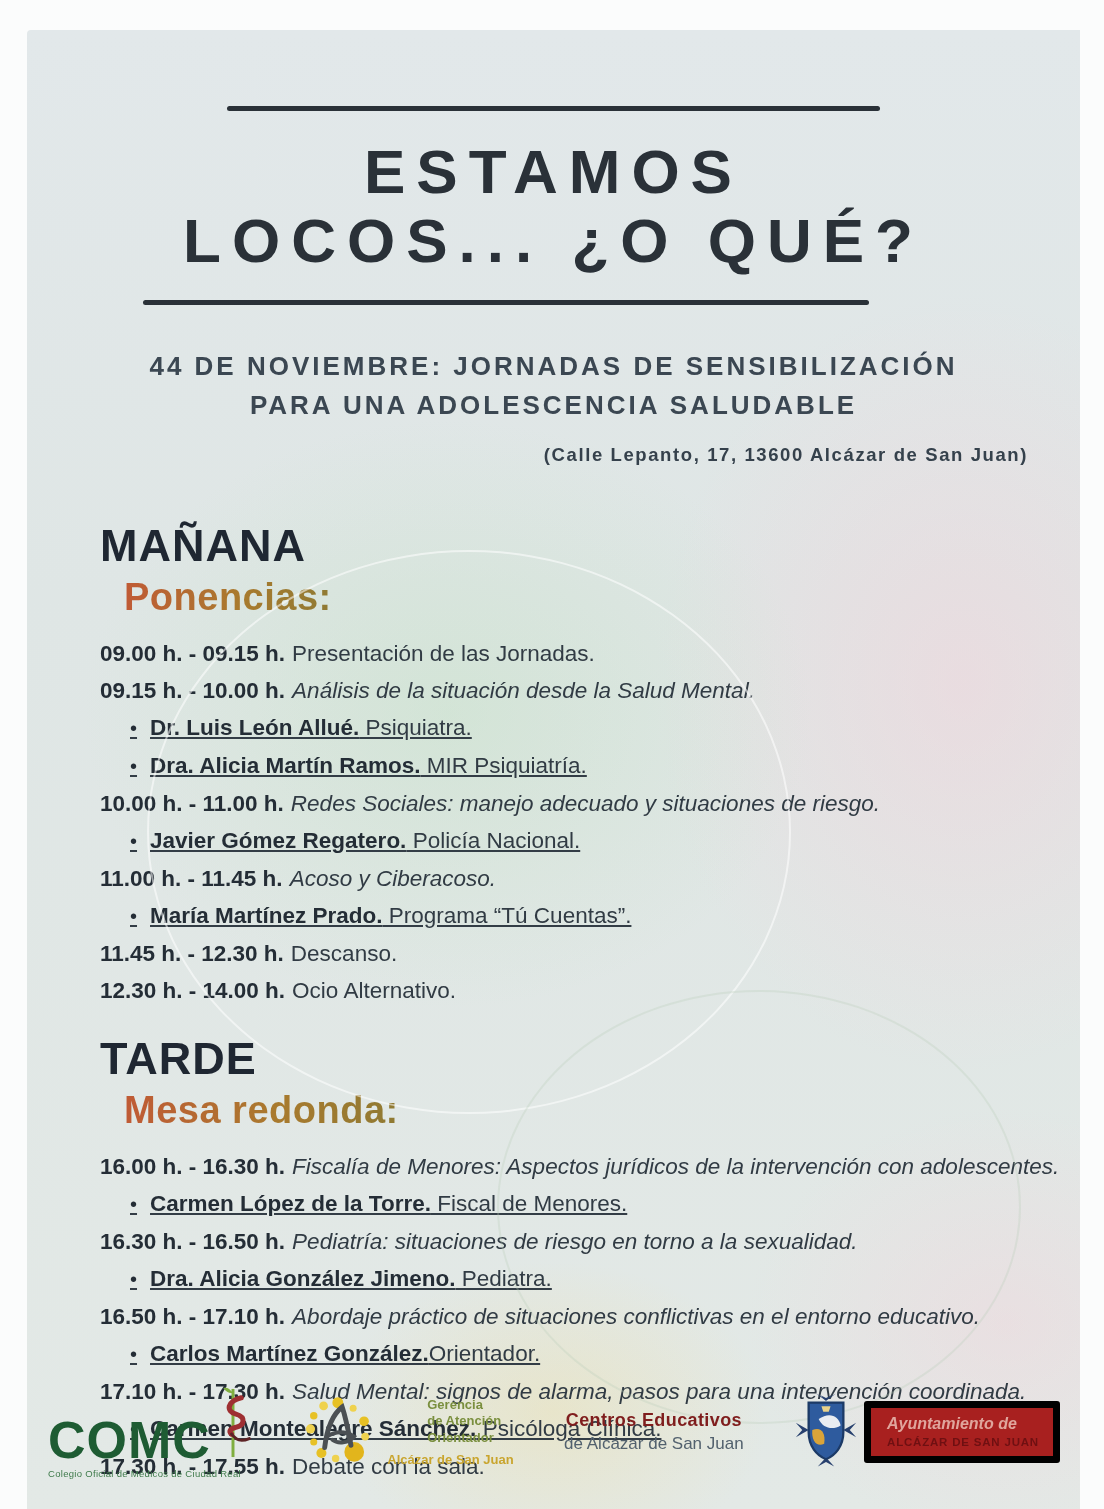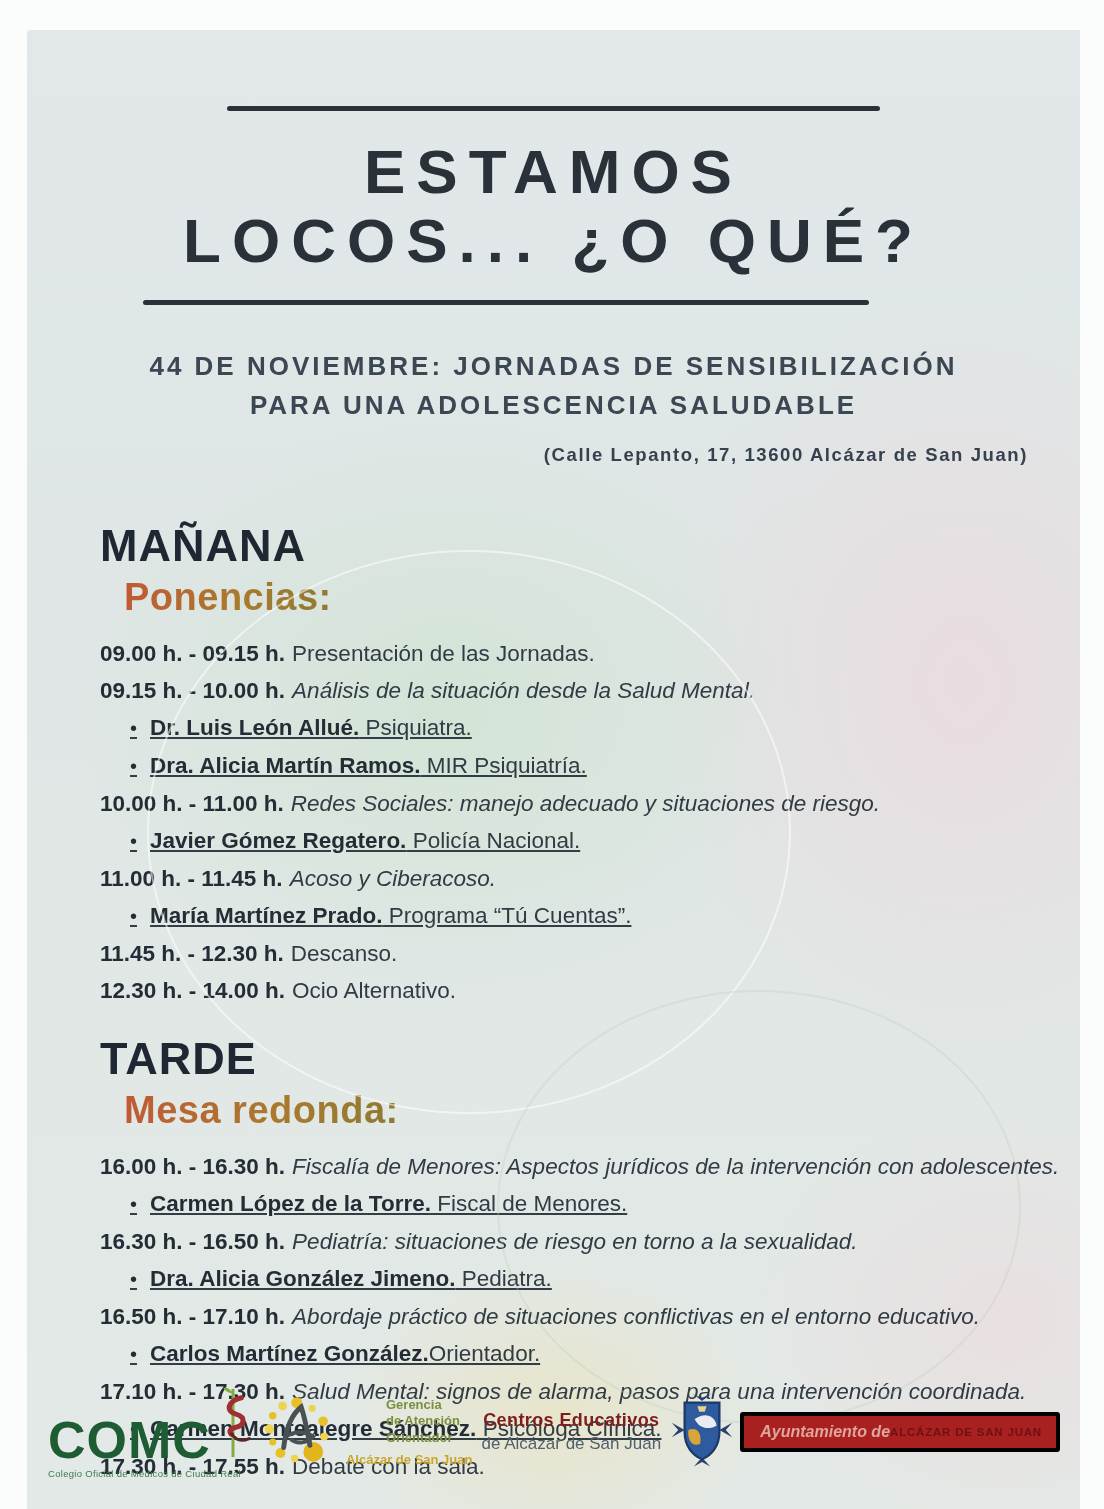--- a/index.html
+++ b/index.html
@@ -89,22 +89,22 @@
   .ger-green{font-size:13px;font-weight:bold;color:#7a8f3e;line-height:1.25;padding-left:40px;}
   .ger-yellow{font-size:13px;font-weight:bold;color:#c9a52e;margin-top:6px;}
   
   .centros{flex-direction:column;}
   .cen-1{font-size:18px;font-weight:bold;color:#7f1d1d;letter-spacing:.4px;}
   .cen-2{font-size:17px;color:#52616e;margin-top:3px;}
   
   .ayto{gap:6px;}
   .ayto-band{
     background:var(--ayto_red,#a8201f);
-    border:4px solid #000000;border-radius:3px;
-    padding:7px 14px 8px 16px;display:flex;flex-direction:row;justify-content:center;
+    border:7px solid #000000;border-radius:3px;
+    padding:7px 14px 8px 16px;display:flex;flex-direction:column;justify-content:center;
   }
   .ayto-1{font-size:16px;font-weight:bold;color:#e0a59c;font-style:italic;line-height:1.1;}
   .ayto-2{font-size:11.5px;font-weight:bold;color:#6f1012;letter-spacing:.8px;margin-top:3px;}
 </style>
 </head>
 <body>
 
 <div class="paper">
   <div class="ring ring1"></div>
   <div class="ring ring2"></div>

